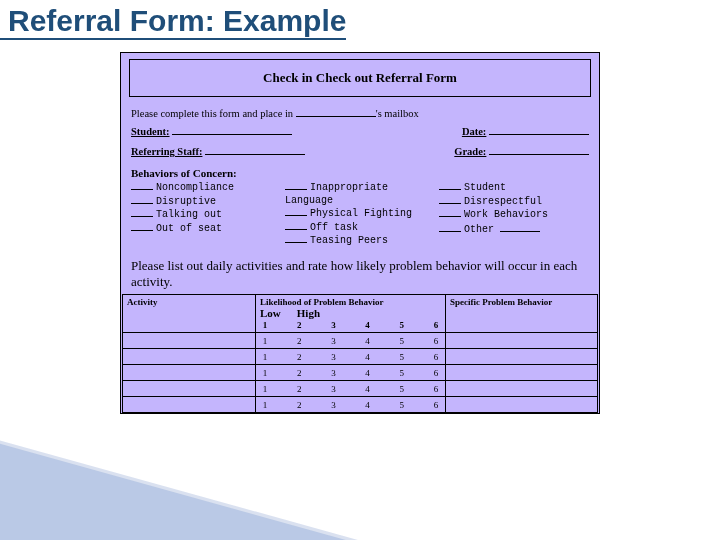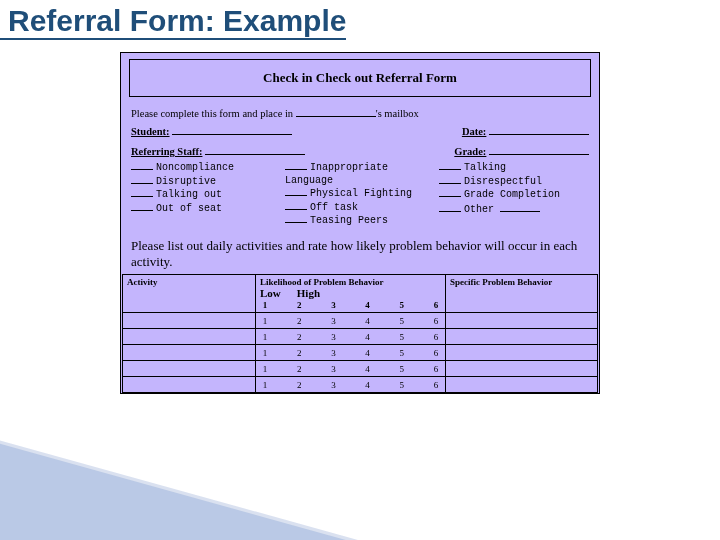--- a/index.html
+++ b/index.html
@@ -110,37 +110,38 @@
     <div>
       <span class="field-label"><b>Referring Staff:</b></span>
       <span class="blank w100"></span>
     </div>
     <div>
       <span class="field-label"><b>Grade:</b></span>
       <span class="blank w100"></span>
     </div>
   </div>
 
+  <div class="sec-head">Behaviors of Concern:</div>
   <div class="behaviors">
     <div class="bcol">
       <div class="bitem"><span class="blank-s"></span><span>Noncompliance</span></div>
       <div class="bitem"><span class="blank-s"></span><span>Disruptive</span></div>
       <div class="bitem"><span class="blank-s"></span><span>Talking out</span></div>
       <div class="bitem"><span class="blank-s"></span><span>Out of seat</span></div>
     </div>
     <div class="bcol">
       <div class="bitem"><span class="blank-s"></span><span>Inappropriate Language</span></div>
       <div class="bitem"><span class="blank-s"></span><span>Physical Fighting</span></div>
       <div class="bitem"><span class="blank-s"></span><span>Off task</span></div>
       <div class="bitem"><span class="blank-s"></span><span>Teasing Peers</span></div>
     </div>
     <div class="bcol">
-      <div class="bitem"><span class="blank-s"></span><span>Talking</span></div>
+      <div class="bitem"><span class="blank-s"></span><span>Student</span></div>
       <div class="bitem"><span class="blank-s"></span><span>Disrespectful</span></div>
-      <div class="bitem"><span class="blank-s"></span><span>Grade Completion</span></div>
+      <div class="bitem"><span class="blank-s"></span><span>Work Behaviors</span></div>
       <div class="bitem"><span class="blank-s"></span><span>Other</span> <span class="blank w40"></span></div>
     </div>
   </div>
 
   <div class="instr">Please list out daily activities and rate how likely problem behavior will occur in each activity.</div>
 
   <table class="tbl">
     <thead>
       <tr>
         <th style="width:28%">Activity</th>

